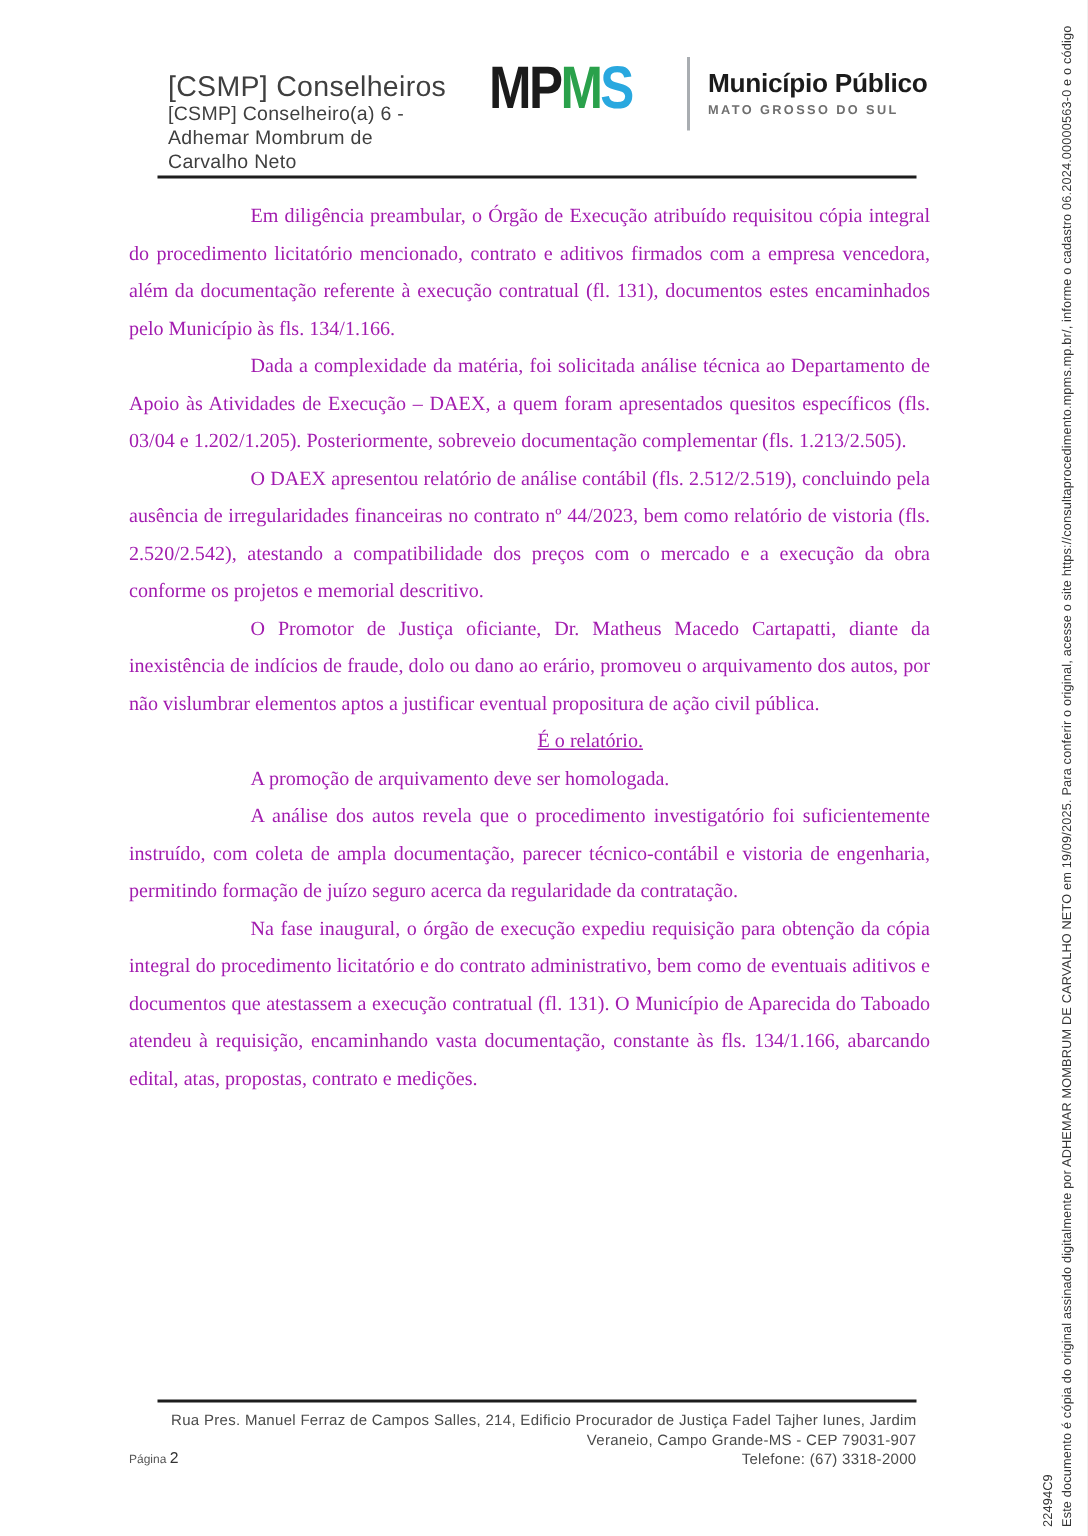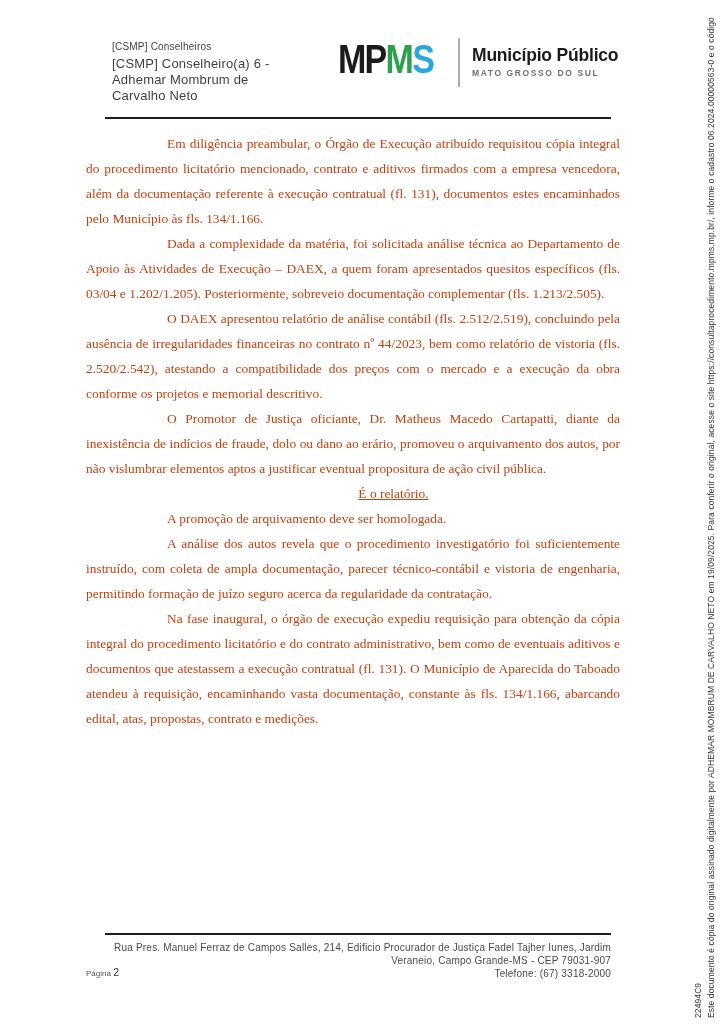--- a/index.html
+++ b/index.html
@@ -15,33 +15,34 @@
 
   
   .header-unit {
     position: absolute;
     left: 112px;
     top: 38px;
     color: #3f3f3f;
     letter-spacing: 0.2px;
   }
   .header-unit .unit-title {
-    font-size: 10px;
+    font-size: 19px;
     font-weight: 500;
     line-height: 18px;
+    margin-top: 12px;
   }
   .header-unit .unit-sub {
     font-size: 13px;
     font-weight: 400;
     line-height: 16px;
   }
 
   .logo-wrap {
     position: absolute;
-    left: 338px;
+    left: 326px;
     top: 38px;
     display: flex;
     align-items: center;
   }
   .logo-text {
     font-size: 40px;
     font-weight: 800;
     letter-spacing: -2px;
     line-height: 42px;
     transform: scaleX(0.85);
@@ -93,21 +94,21 @@
 
   
   .doc-body {
     position: absolute;
     left: 86px;
     top: 131px;
     width: 534px;
     font-family: "Liberation Serif", serif;
     font-size: 13.4px;
     line-height: 25px;
-    color: #c2410c;
+    color: #a21caf;
     text-align: justify;
   }
   .doc-body p {
     margin: 0;
     text-indent: 81px;
   }
   .doc-body p.heading {
     font-weight: 400;
     text-decoration: underline;
     text-align: center;

